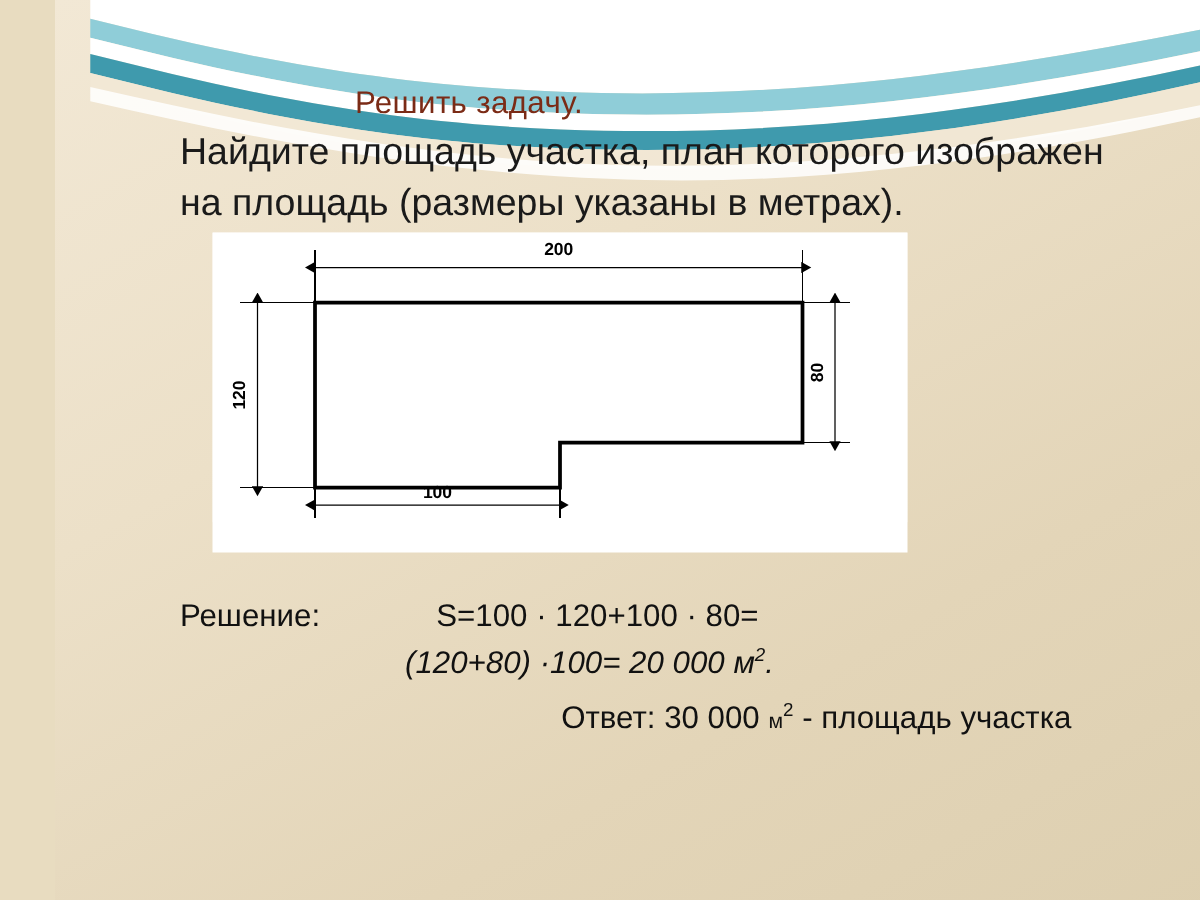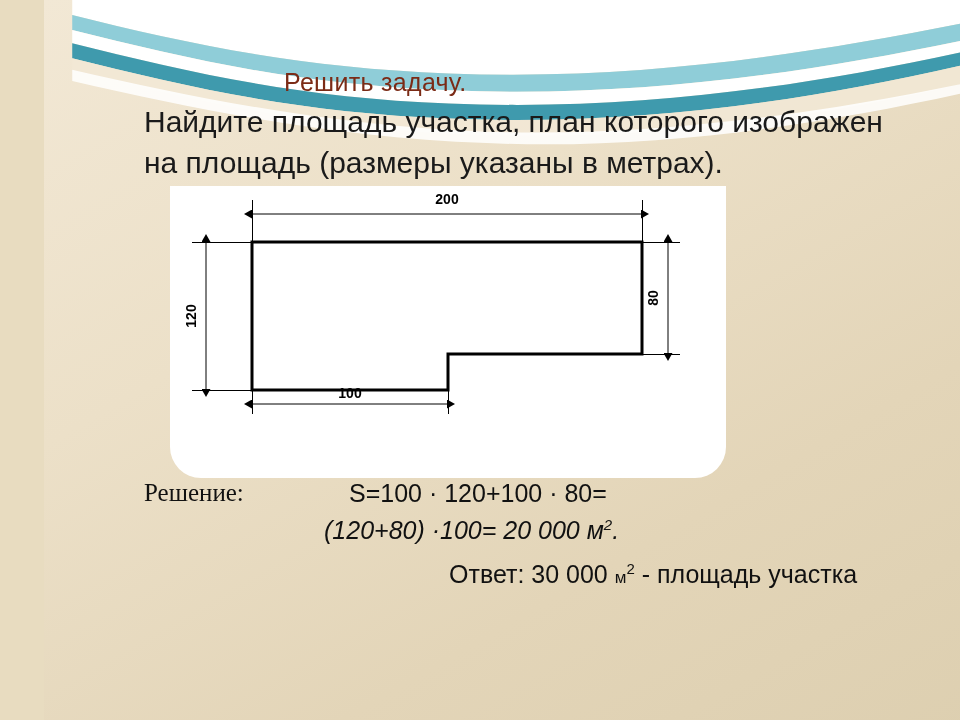--- a/index.html
+++ b/index.html
@@ -59,44 +59,42 @@
     color: #1a1a1a;
     line-height: 1.35;
   }
 
   
   .figure {
     position: absolute;
     left: 126px;
     top: 186px;
     width: 556px;
-    height: 292px;
+    height: 256px;
     background: #ffffff;
-    border-radius: 31px;
   }
 
   .fig-svg {
     display: block;
   }
 
   
   .solution {
     position: absolute;
     left: 100px;
     top: 470px;
     width: 840px;
     font-size: 25px;
     color: #111111;
     line-height: 1.45;
   }
   .sol-label {
     position: absolute;
     left: 0px;
     top: 5px;
-    font-family: Liberation Serif, serif;
   }
   .sol-line1 {
     position: absolute;
     left: 205px;
     top: 5px;
     white-space: nowrap;
   }
   .sol-line2 {
     position: absolute;
     left: 180px;

